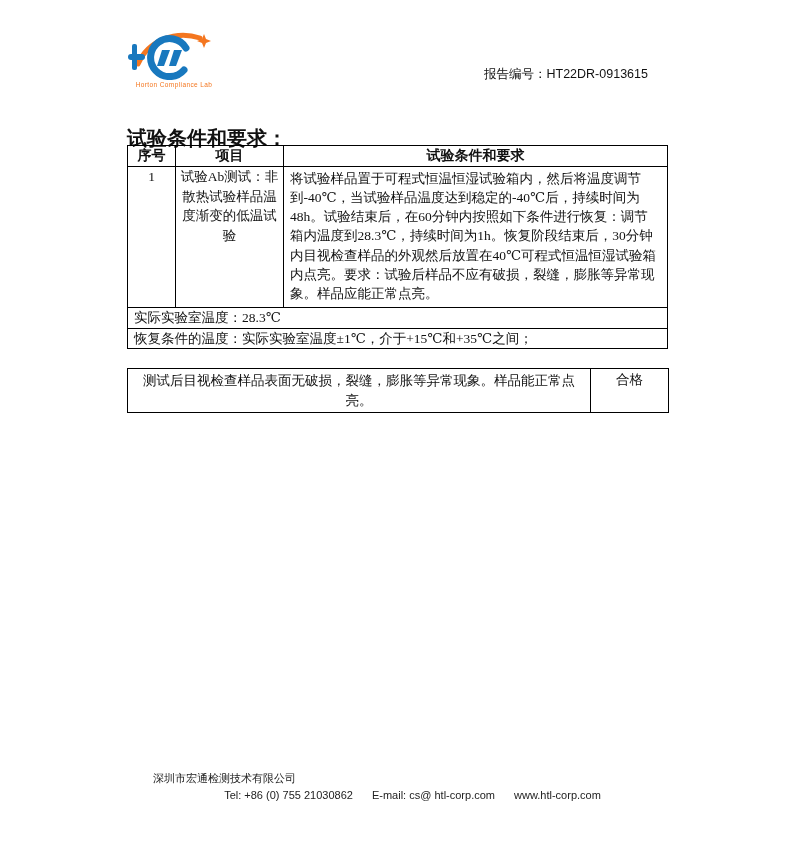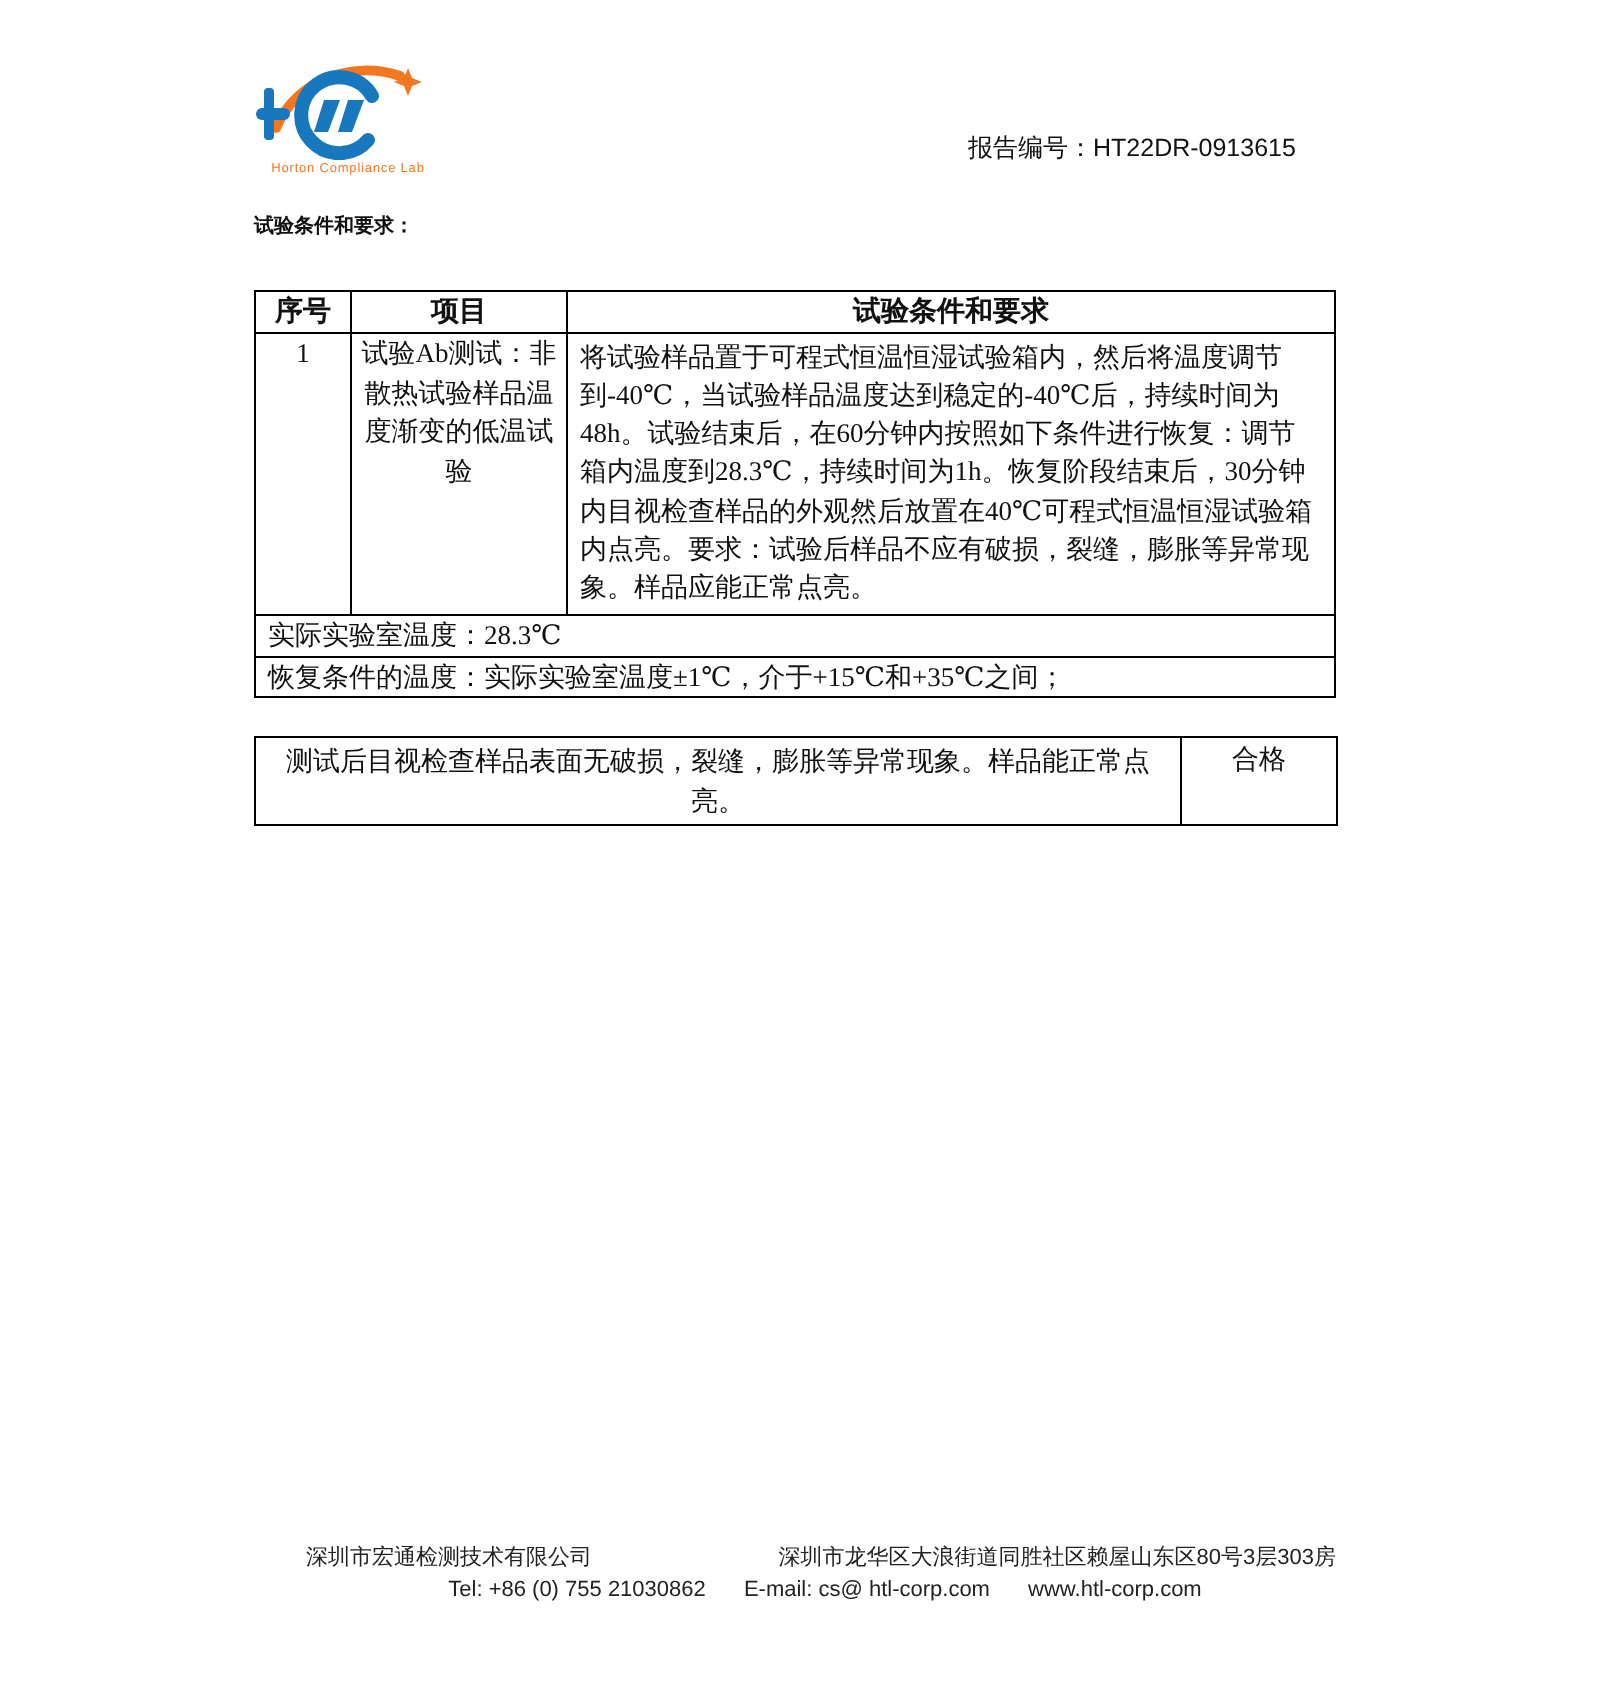--- a/index.html
+++ b/index.html
@@ -20,22 +20,22 @@
   }
   .report-no {
     position: absolute; left: 484px; top: 66px;
     font-size: 12.5px; color: #111111;
     font-family: Liberation Sans, sans-serif;
     white-space: nowrap;
   }
 
   
   .section-heading {
-    position: absolute; left: 127px; top: 106px;
-    font-size: 10px; font-weight: bold;
+    position: absolute; left: 127px; top: 125px;
+    font-size: 20px; font-weight: bold;
     font-family: Liberation Serif, serif;
   }
 
   
   table { border-collapse: collapse; table-layout: fixed; }
   td, th { border: 1px solid #000; }
 
   .tbl1 { position: absolute; left: 127px; top: 145px; width: 541px; }
   .tbl1 th {
     font-size: 14px; font-weight: bold; text-align: center;
@@ -133,20 +133,19 @@
   <tr>
     <td class="cell-result">测试后目视检查样品表面无破损，裂缝，膨胀等异常现象。样品能正常点亮。</td>
     <td class="cell-verdict">合格</td>
   </tr>
 </tbody>
   </table>
 
 <div class="footer">
   <div class="footer-line1">
     <span>深圳市宏通检测技术有限公司</span>
-    <span>深圳市龙华区大浪街道同胜社区赖屋山东区80号3层303房</span>
   </div>
   <div class="footer-line2">
     <span>Tel: +86 (0) 755 21030862</span>
     <span>E-mail: cs@ htl-corp.com</span>
     <span>www.htl-corp.com</span>
   </div>
 </div>
 
 </body></html>

